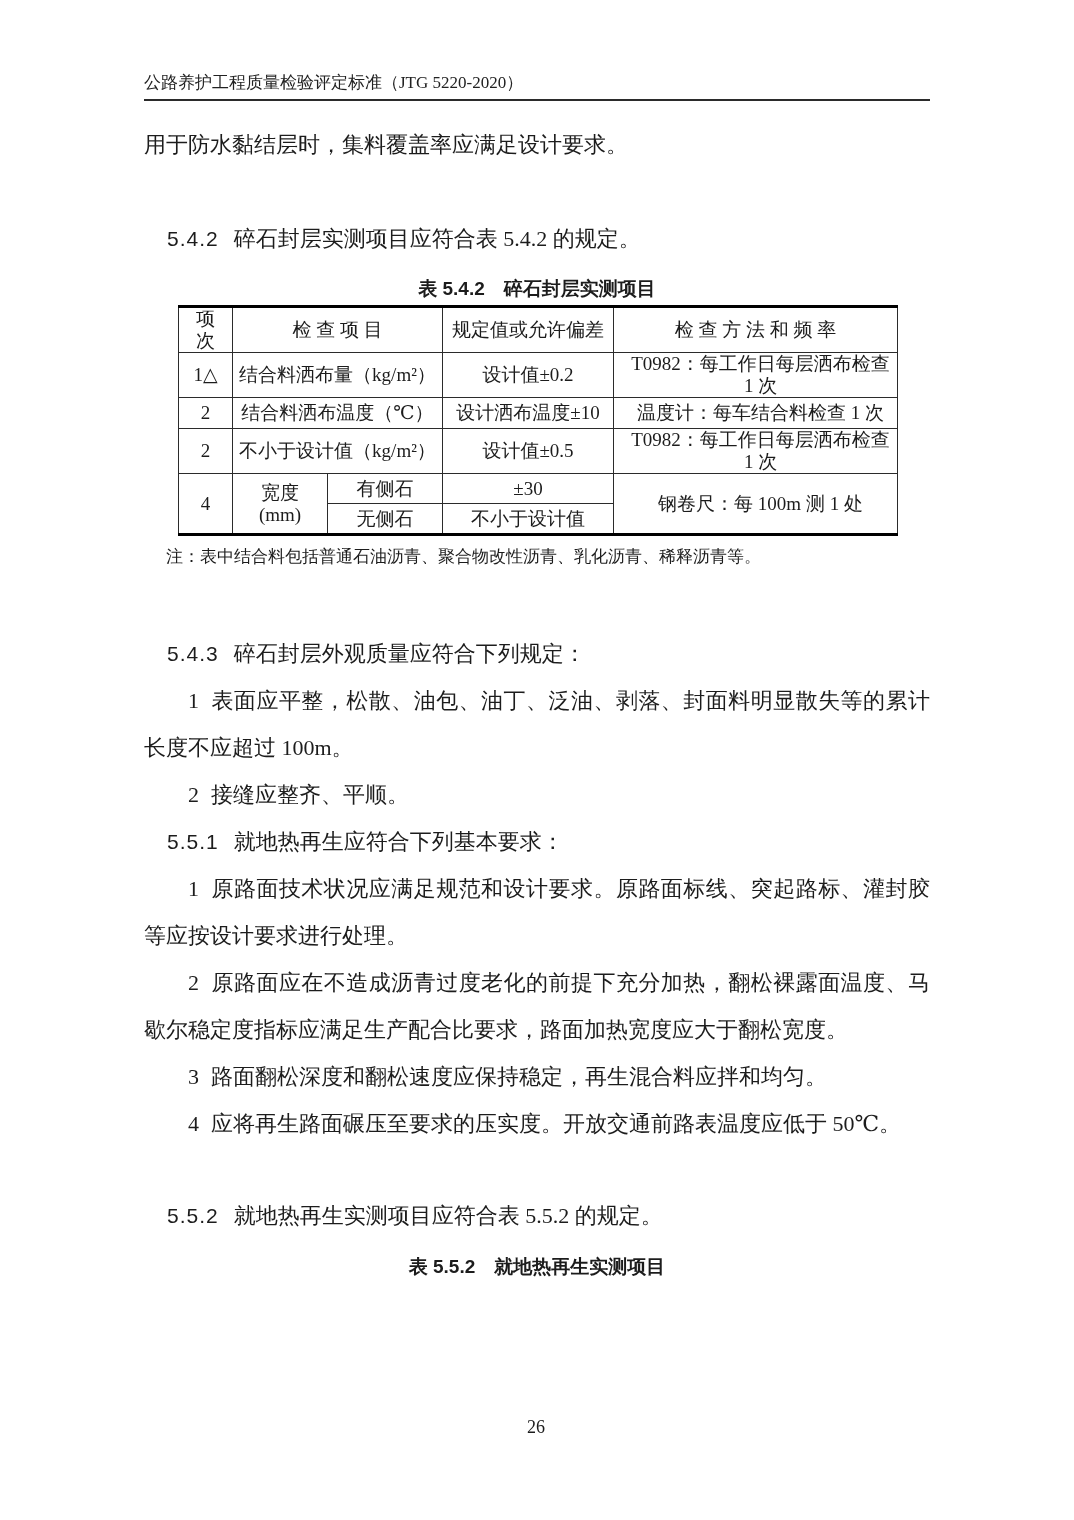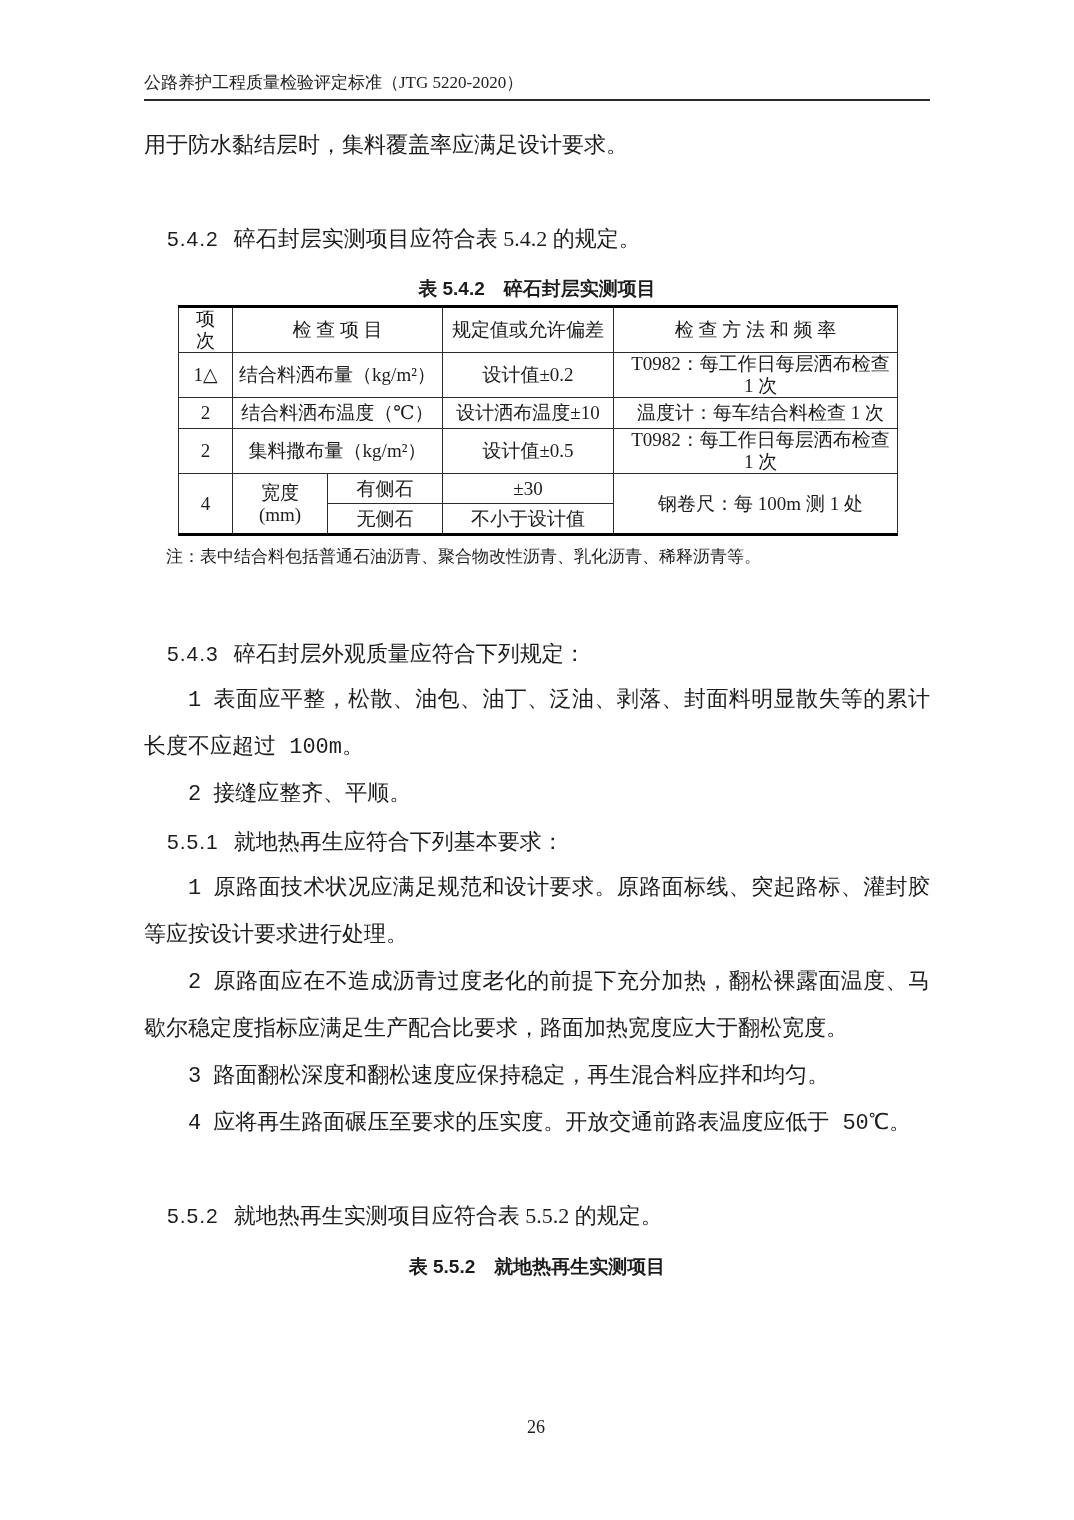--- a/index.html
+++ b/index.html
@@ -74,21 +74,21 @@
   }
   table.spec tr.h-header td { height:44px; }
   table.spec tr.h-row td { height:30px; }
   table.spec tr.h-sub td { height:29px; }
   td.method-cell { text-align:center; padding-left:12px !important; }
   .prewrap { white-space:pre-line; }
   .note {
     margin:8px 0 0 22px;
     font-size:17px; line-height:26px;
   }
-  .item-para { text-indent:44px;font-family:Liberation Mono, monospace; }
+  .item-para { text-indent:44px; }
   .item-num { margin-right:12px; }
   .page-number {
     position:absolute; left:0; right:2px; top:1416px;
     text-align:center;
     font-size:18px; line-height:22px;
   }
 </style>
 </head>
 <body>
 
@@ -129,21 +129,21 @@
         <td class="method-cell">T0982：每工作日每层洒布检查 1 次</td>
       </tr>
       <tr class="h-row">
         <td>2</td>
         <td colspan="2">结合料洒布温度（℃）</td>
         <td>设计洒布温度±10</td>
         <td class="method-cell">温度计：每车结合料检查 1 次</td>
       </tr>
       <tr class="h-row">
         <td>2</td>
-        <td colspan="2">集料撒布量（kg/m²）</td>
+        <td colspan="2">不小于设计值（kg/m²）</td>
         <td>设计值±0.5</td>
         <td class="method-cell">T0982：每工作日每层洒布检查 1 次</td>
       </tr>
       <tr class="h-sub">
         <td rowspan="2">4</td>
         <td rowspan="2" class="prewrap">宽度
 (mm)</td>
         <td>有侧石</td>
         <td>±30</td>
         <td rowspan="2" class="method-cell">钢卷尺：每 100m 测 1 处</td>

